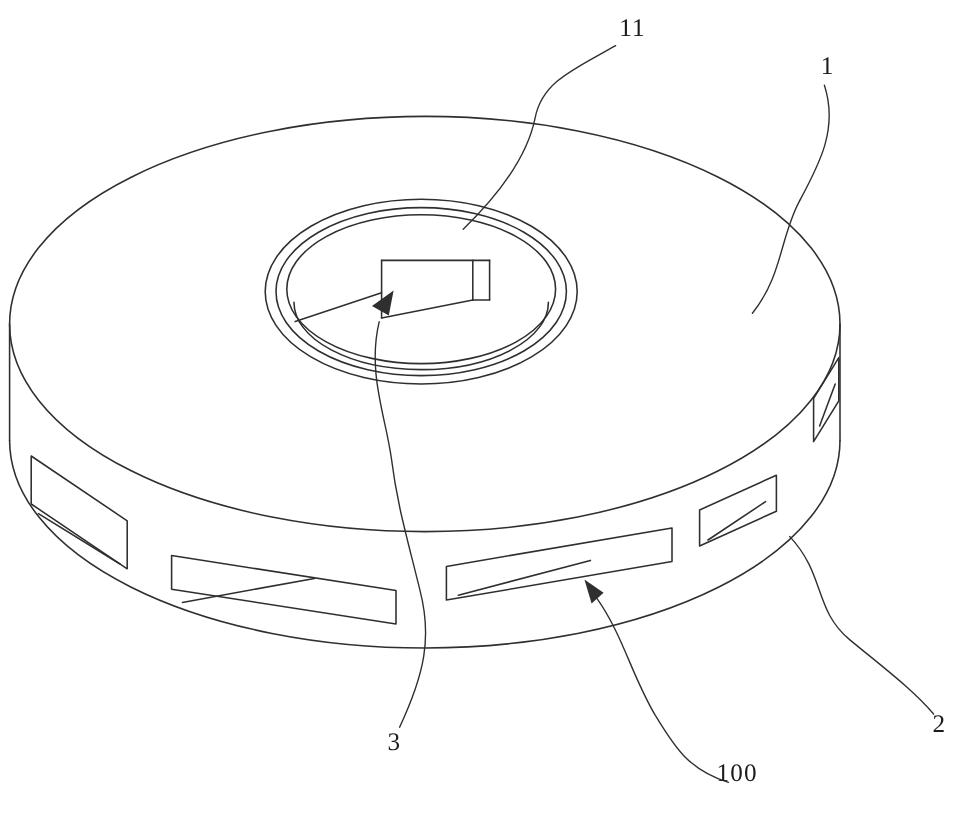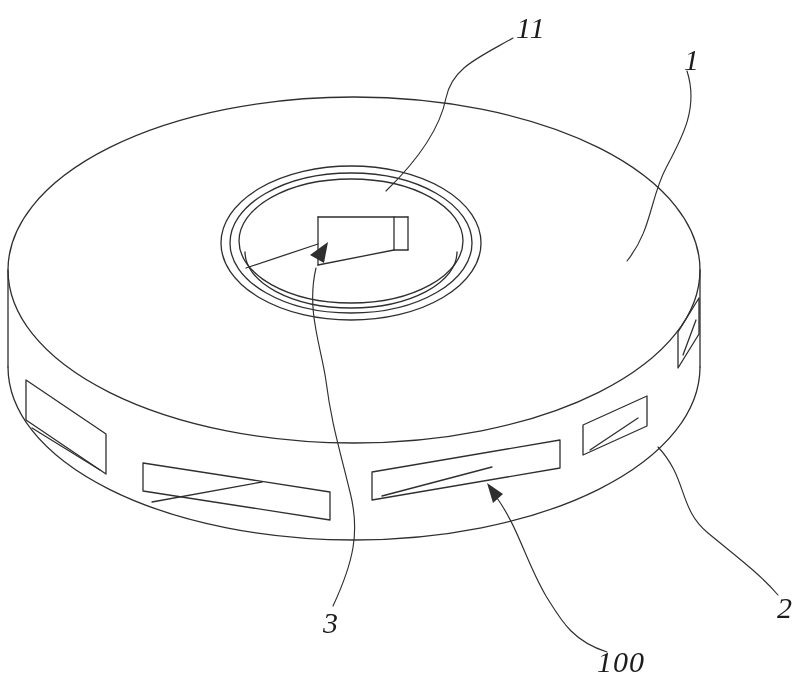--- a/index.html
+++ b/index.html
@@ -15,26 +15,25 @@
     overflow: hidden;
     font-family: "Liberation Serif", serif;
   }
   .drawing {
     position: absolute;
     left: 0;
     top: 0;
   }
   .ref-label {
     position: absolute;
-    font-size: 30px;
+    font-size: 21px;
     color: #1c1c1c;
     line-height: 1;
     letter-spacing: 1px;
     user-select: none;
-    font-style: italic;
   }
 </style>
 </head>
 <body>
 
 <div class="canvas">
 
   <svg class="drawing" width="799" height="690" viewBox="0 0 799 690">
 
     <g fill="none" stroke-width="1.3" stroke-linecap="round" stroke-linejoin="round" stroke="#2f2f2f">
@@ -91,15 +90,15 @@
   </svg>
 
   <div class="ref-label" style="left:516px; top:13px;">11</div>
 
   <div class="ref-label" style="left:684px; top:45px;">1</div>
 
   <div class="ref-label" style="left:777px; top:593px;">2</div>
 
   <div class="ref-label" style="left:323px; top:608px;">3</div>
 
-  <div class="ref-label" style="left:597px; top:647px;">100</div>
+  <div class="ref-label" style="left:597px; top:634px;">100</div>
 
 </div>
 
 </body></html>

